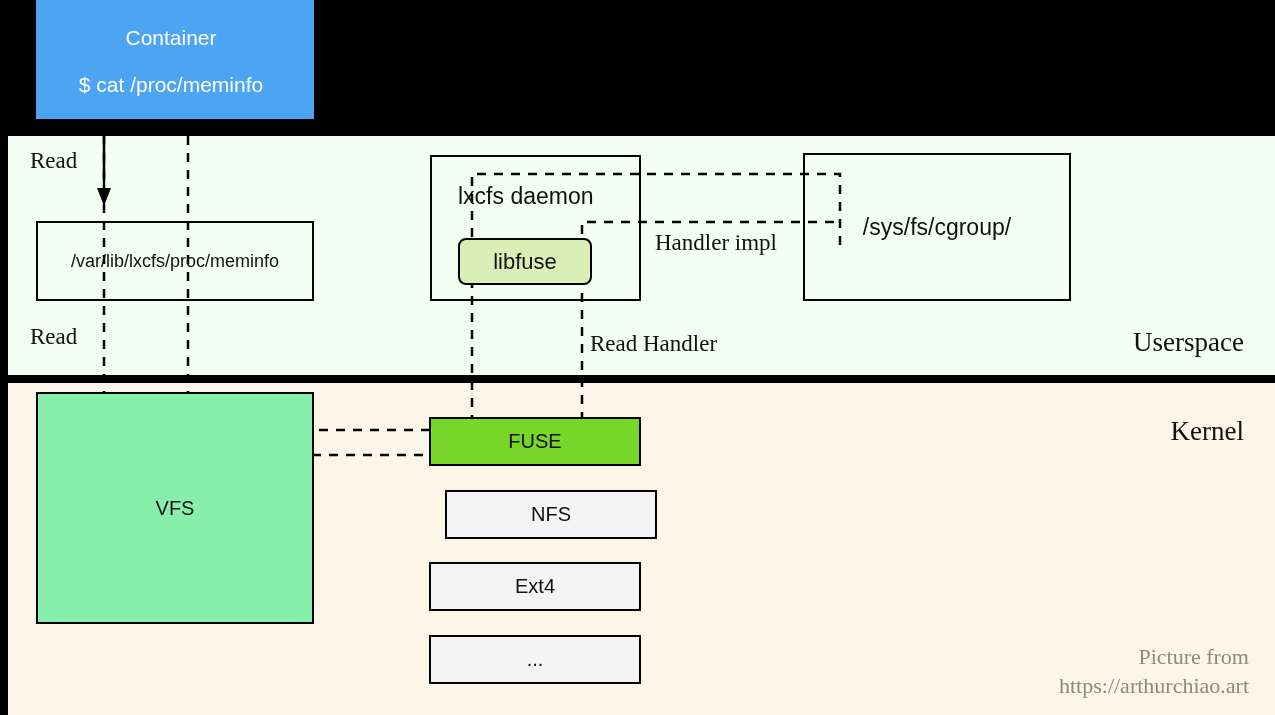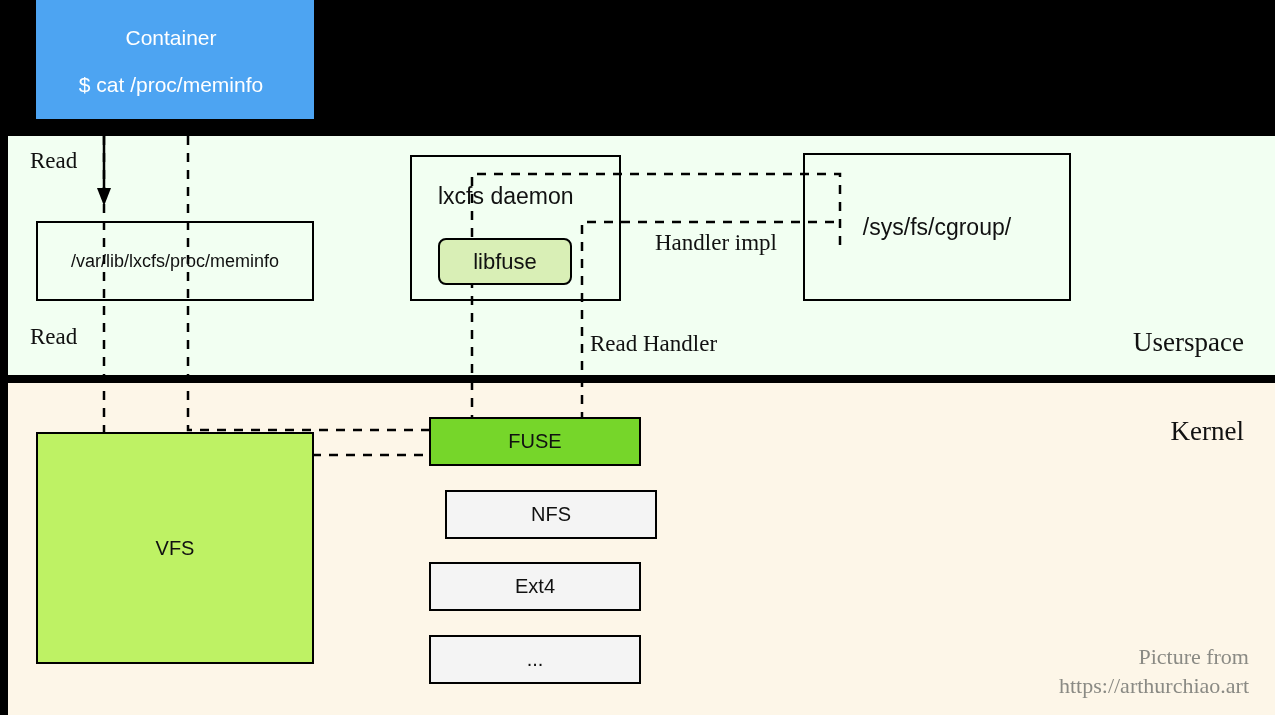--- a/index.html
+++ b/index.html
@@ -67,21 +67,21 @@
   }
   #container-title { font-size: 21px; }
   #container-cmd   { font-size: 21px; }
 
   #meminfo-box {
     left: 36px; top: 221px; width: 278px; height: 80px;
     background: transparent;
     font-size: 18px;
   }
   #lxcfs-daemon-box {
-    left: 410px; top: 155px; width: 211px; height: 146px;
+    left: 430px; top: 155px; width: 211px; height: 146px;
     background: transparent;
     display: block;
     text-decoration: underline;
   }
   #lxcfs-daemon-title {
     position: absolute;
     left: 26px; top: 26px;
     font-size: 23px;
     color: #111111;
     white-space: nowrap;
@@ -95,22 +95,22 @@
     background: #d9efb6;
     display: flex; align-items: center; justify-content: center;
     font-size: 22px; color: #111111;
   }
   #cgroup-box {
     left: 803px; top: 153px; width: 268px; height: 148px;
     background: transparent;
     font-size: 23px;
   }
   #vfs-box {
-    left: 36px; top: 432px; width: 278px; height: 232px;
-    background: #bef264;
+    left: 36px; top: 392px; width: 278px; height: 232px;
+    background: #86efac;
     font-size: 20px;
   }
   #fuse-box {
     left: 429px; top: 417px; width: 212px; height: 49px;
     background: #76d62a;
     font-size: 20px;
   }
   #nfs-box  { left: 445px; top: 490px; width: 212px; height: 49px; background: #f4f4f4; }
   #ext4-box { left: 429px; top: 562px; width: 212px; height: 49px; background: #f4f4f4; }
   #etc-box  { left: 429px; top: 635px; width: 212px; height: 49px; background: #f4f4f4; }

